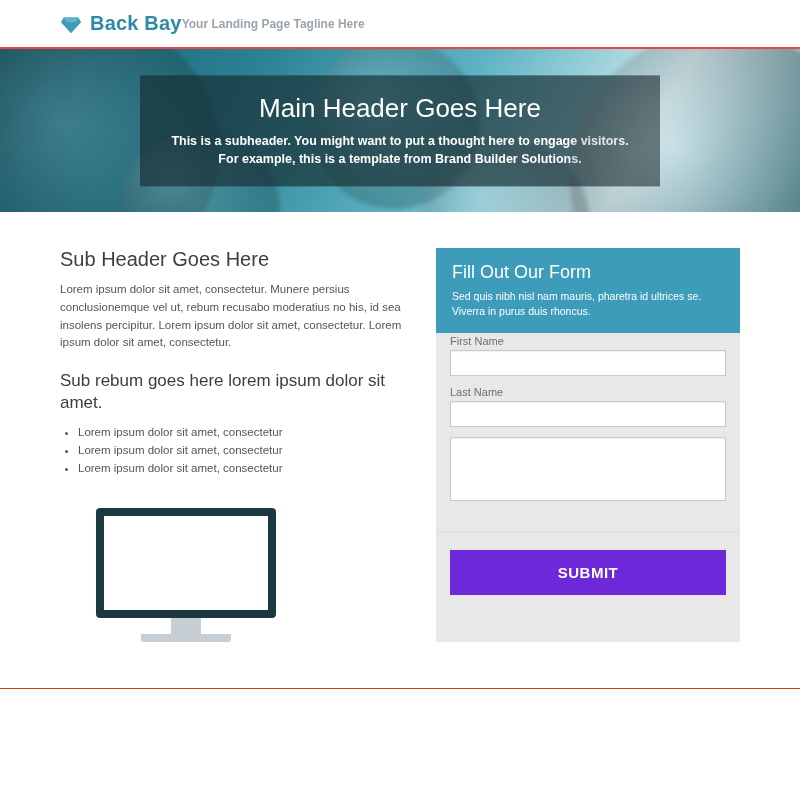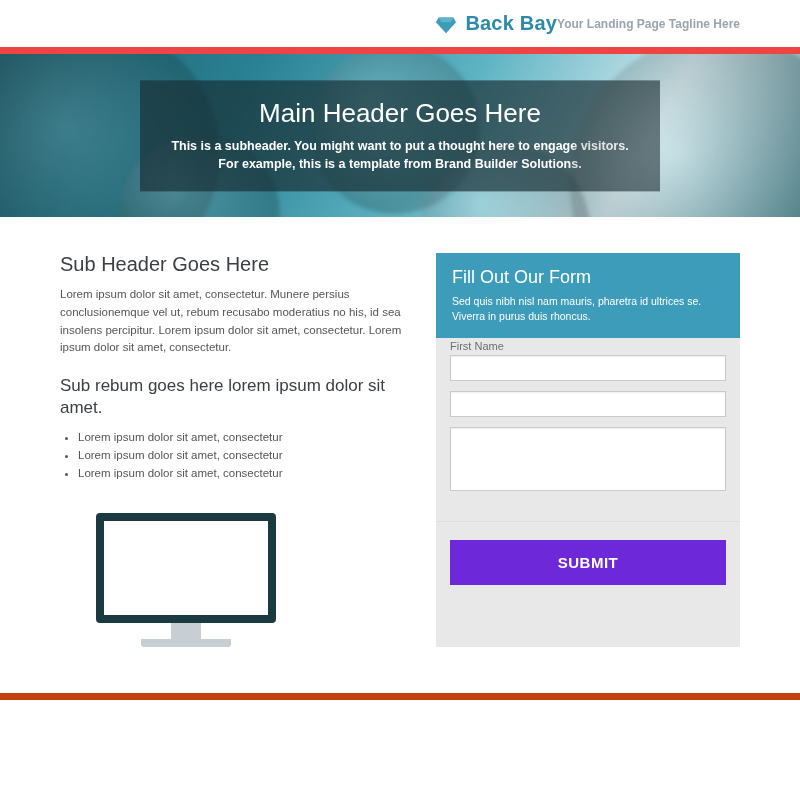--- a/index.html
+++ b/index.html
@@ -1,36 +1,36 @@
 <!DOCTYPE html>
 <html><head>
 <meta charset="utf-8">
 <style>
   * { box-sizing: border-box; margin: 0; padding: 0; }
   body { font-family: "Helvetica Neue", Arial, sans-serif; background: #fff; color: #333; width: 800px; }
-  .topbar { display: flex; align-items: center; justify-content: flex-end; padding: 12px 60px; border-bottom: 7px solid #ef4444; }
+  .topbar { display: flex; align-items: center; justify-content: flex-start; padding: 12px 60px; border-bottom: 2px solid #ef4444; }
   .brand { display: flex; align-items: center; gap: 8px; }
   .brand .logo { width: 22px; height: 22px; }
   .brand .name { color: #2d8ba8; font-weight: 700; font-size: 20px; letter-spacing: .2px; }
   .tagline { color: #9aa4ad; font-size: 12px; font-weight: 600; }
   .hero {
     position: relative; height: 163px; overflow: hidden;
     background: linear-gradient(120deg,#1e5d6b 0%,#2a8294 30%,#5fb4c4 55%,#cfe7ec 78%,#69a2ac 100%);
   }
   .hero::before, .hero::after { content:""; position:absolute; border-radius:50%; filter: blur(2px); }
   .hero::before { width:260px; height:260px; left:-40px; top:-30px; background: radial-gradient(circle at 40% 40%, rgba(255,255,255,.12), rgba(0,0,0,.18) 65%); }
   .hero::after  { width:300px; height:300px; right:-70px; top:-20px; background: radial-gradient(circle at 35% 40%, rgba(255,255,255,.15), rgba(0,0,0,.22) 60%); }
   .hero .bubble { position:absolute; border-radius:50%; background: radial-gradient(circle at 35% 35%, rgba(255,255,255,.18), rgba(0,0,0,.18) 65%); filter: blur(2px); }
   .b1{ width:160px;height:160px;left:120px;top:80px;}
   .b2{ width:170px;height:170px;left:310px;top:-10px;}
   .b3{ width:170px;height:170px;left:420px;top:90px;}
   .hero-box { position:absolute; left:50%; top:50%; transform:translate(-50%,-50%); width:520px; background: rgba(23,45,52,.68); color:#fff; text-align:center; padding:18px 22px; }
   .hero-box h1 { font-size:26px; font-weight:400; margin-bottom:8px; }
   .hero-box p  { font-size:12.5px; font-weight:600; line-height:1.45; }
-  .main { display:flex; gap:30px; padding: 36px 60px 46px; border-bottom: 7px solid #c2410c;}
+  .main { display:flex; gap:30px; padding: 36px 60px 46px; border-bottom: 1px solid #c2410c;}
   .left { flex:1.1; }
   .left h2 { font-size:20px; font-weight:500; margin-bottom:10px; color:#3b3f42;}
   .left p  { font-size:11.5px; color:#555; line-height:1.55; margin-bottom:18px; }
   .left h3 { font-size:17px; font-weight:500; line-height:1.3; margin-bottom:12px; color:#3b3f42;}
   .left ul { list-style: disc; padding-left: 18px; margin-bottom: 34px;}
   .left li { font-size:11.5px; color:#555; margin-bottom:6px; }
   .monitor { width: 180px; margin: 4px 0 0 36px; }
   .screen { width:180px; height:110px; background:#fff; border:8px solid #1a3941; border-radius:4px; }
   .stand  { width:30px; height:16px; background:#c7ced4; margin:0 auto; }
   .base   { width:90px; height:8px; background:#c7ced4; margin:0 auto; border-radius:0 0 3px 3px;}
@@ -94,21 +94,21 @@
   </div>
 
   <div class="formcard">
     <div class="formhead">
       <h4>Fill Out Our Form</h4>
       <p>Sed quis nibh nisl nam mauris, pharetra id ultrices se. Viverra in purus duis rhoncus.</p>
     </div>
     <div class="fields">
       <div class="field"><label>First Name</label>
         <input type="text" style=""></div>
-      <div class="field">
+      <div class="field"><label>Last Name</label>
         <input type="text" style=""></div>
       <div class="field">
         <textarea style=""></textarea></div>
     </div>
     <div class="submitwrap">
       <button class="submitbtn">SUBMIT</button>
     </div>
   </div>
 </div>
 

